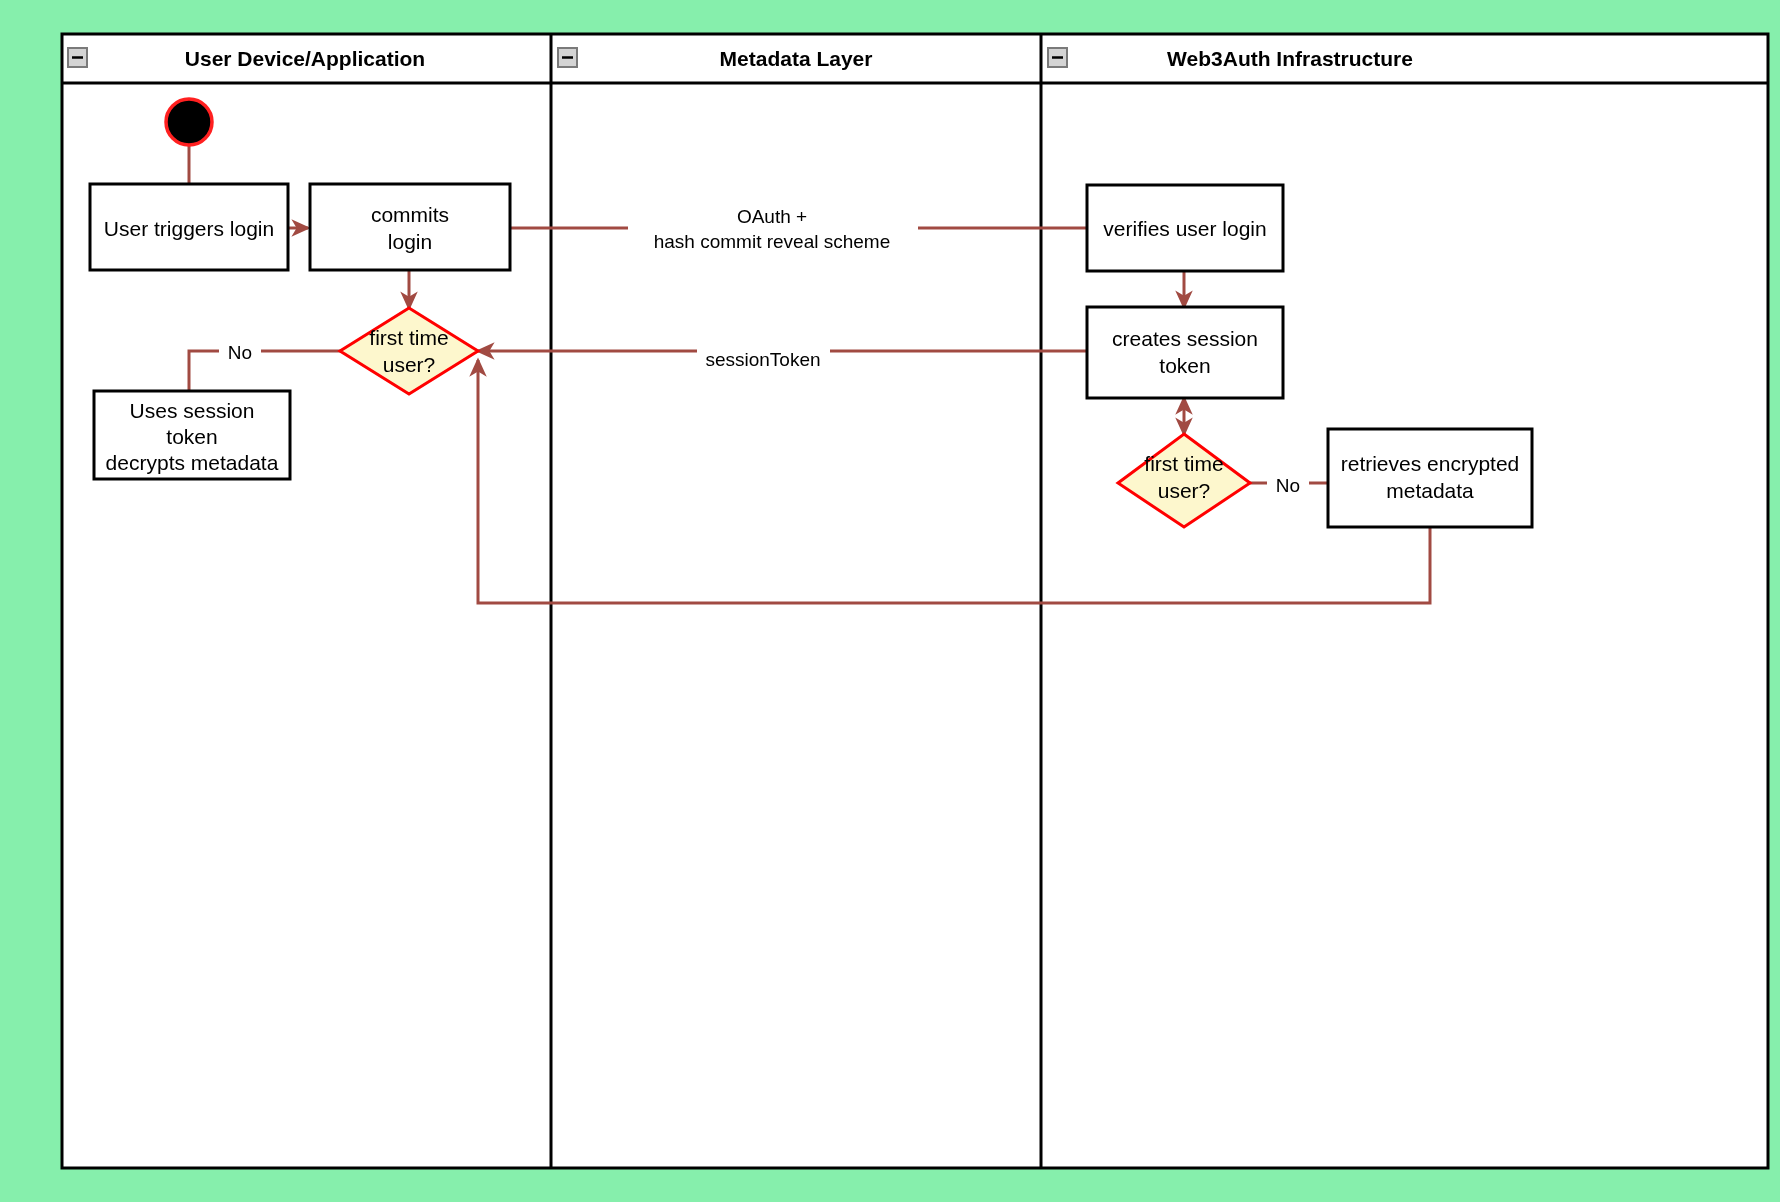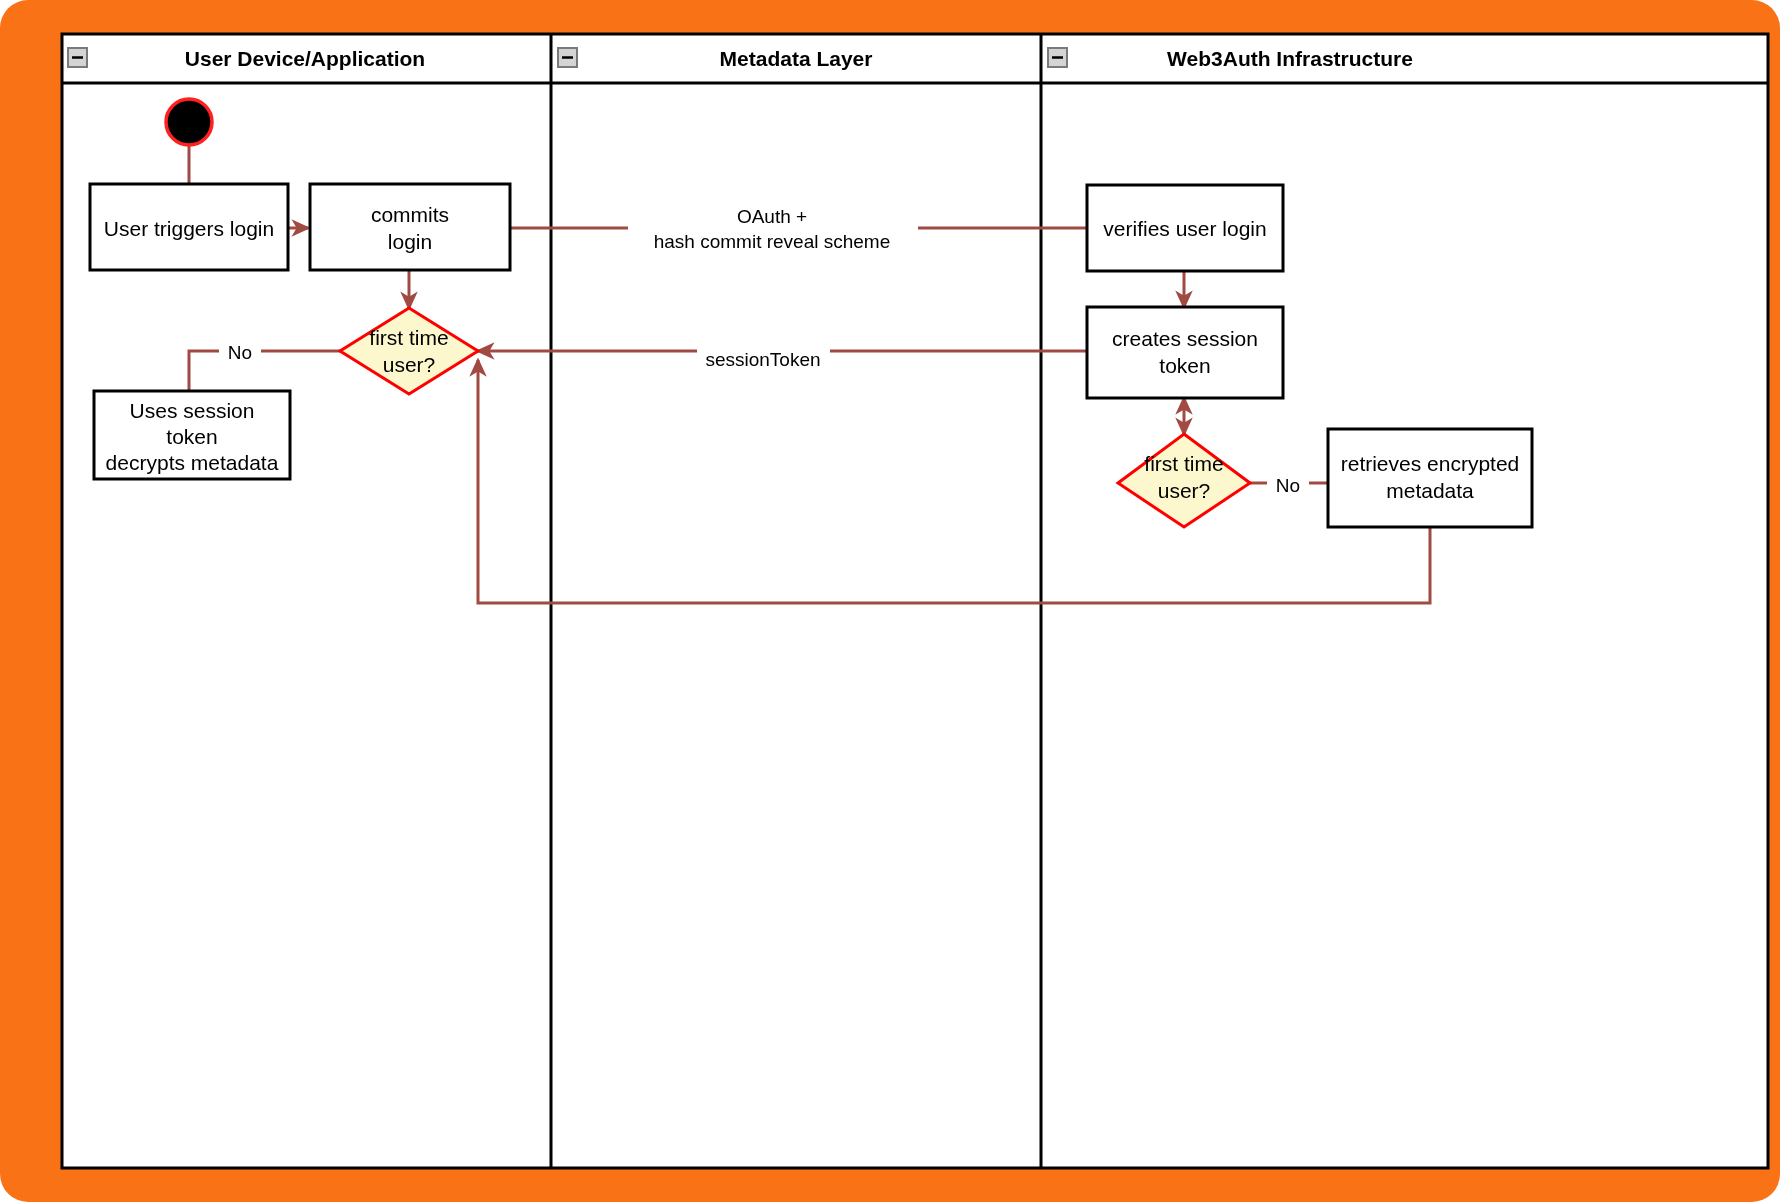--- a/index.html
+++ b/index.html
@@ -6,23 +6,22 @@
   html, body {
     margin: 0;
     padding: 0;
     background: #ffffff;
     font-family: "Liberation Sans", sans-serif;
   }
   #stage {
     position: relative;
     width: 1780px;
     height: 1202px;
-    background: #f97316;
+    background: #86efac;
     overflow: hidden;
-    border-radius: 28px;
   }
   svg.diagram {
     display: block;
     width: 1780px;
     height: 1202px;
   }
   .lane-header-text {
     font-family: "Liberation Sans", sans-serif;
     font-size: 21px;
     font-weight: bold;

